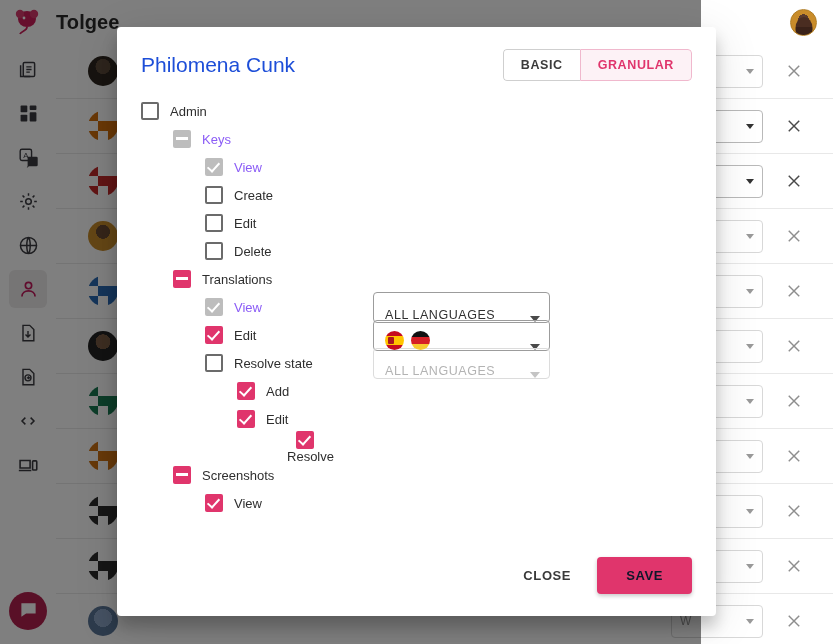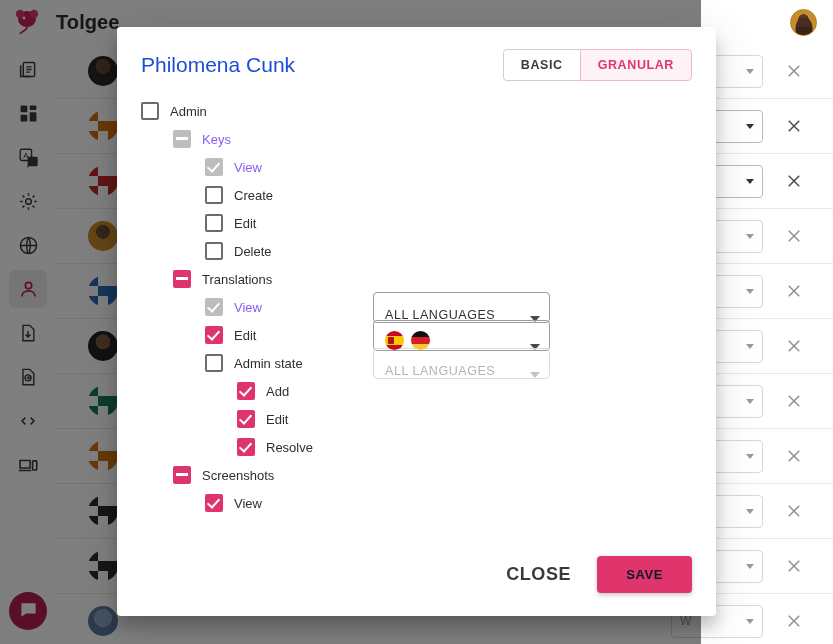--- a/index.html
+++ b/index.html
@@ -144,21 +144,21 @@
   .flag { width: 19px; height: 19px; border-radius: 50%; overflow: hidden; position: relative; }
   .flag-es { background: linear-gradient(180deg,#c60b1e 0 25%, #ffc400 25% 75%, #c60b1e 75% 100%); }
   .flag-es::after { content:""; position:absolute; left:3px; top:6px; width:6px; height:7px; background:#aa1520; border-radius:1px; }
   .flag-de { background: linear-gradient(180deg,#111 0 33%, #d61f26 33% 66%, #f7c930 66% 100%); }
 
   .dlg-foot {
     display: flex; align-items: center; justify-content: flex-end;
     gap: 14px; padding: 0 24px 22px 24px;
   }
   .btn-close {
-    font-size: 18px; font-weight: 600; letter-spacing: .6px; color: #3a3a3a;
+    font-size: 13px; font-weight: 600; letter-spacing: .6px; color: #3a3a3a;
     background: transparent; border: none; padding: 9px 12px;
   }
   .btn-save {
     font-size: 13px; font-weight: 600; letter-spacing: .6px; color: #0f172a;
     background: #e0356c; border: none; border-radius: 4px;
     padding: 11px 29px; box-shadow: 0 2px 4px rgba(0,0,0,.22);
   }
 </style>
 </head>
 <body>
@@ -543,41 +543,41 @@
               <span class="flagset">
                 <span class="flag flag-es"></span>
                 <span class="flag flag-de"></span>
               </span>
               <span class="lang-caret"></span>
             </div>
           </div>
           <div class="perm-row">
             <div class="perm-left" style="padding-left: 64px;">
               <span class="cb unchecked"></span>
-              <span class="perm-label">Admin state</span>
+              <span class="perm-label">Resolve state</span>
             </div>
             <div class="lang-select disabled">
               <span>ALL LANGUAGES</span>
               <span class="lang-caret"></span>
             </div>
           </div>
           <div class="perm-row">
             <div class="perm-left" style="padding-left: 96px;">
               <span class="cb checked"></span>
               <span class="perm-label">Add</span>
             </div>
           </div>
           <div class="perm-row">
             <div class="perm-left" style="padding-left: 96px;">
               <span class="cb checked"></span>
               <span class="perm-label">Edit</span>
             </div>
           </div>
           <div class="perm-row">
-            <div class="perm-left" style="padding-left: 96px;">
+            <div class="perm-left" style="padding-left: 96px; flex-direction: column;">
               <span class="cb checked"></span>
               <span class="perm-label">Resolve</span>
             </div>
           </div>
           <div class="perm-row">
             <div class="perm-left" style="padding-left: 32px;">
               <span class="cb indet"></span>
               <span class="perm-label">Screenshots</span>
             </div>
           </div>

